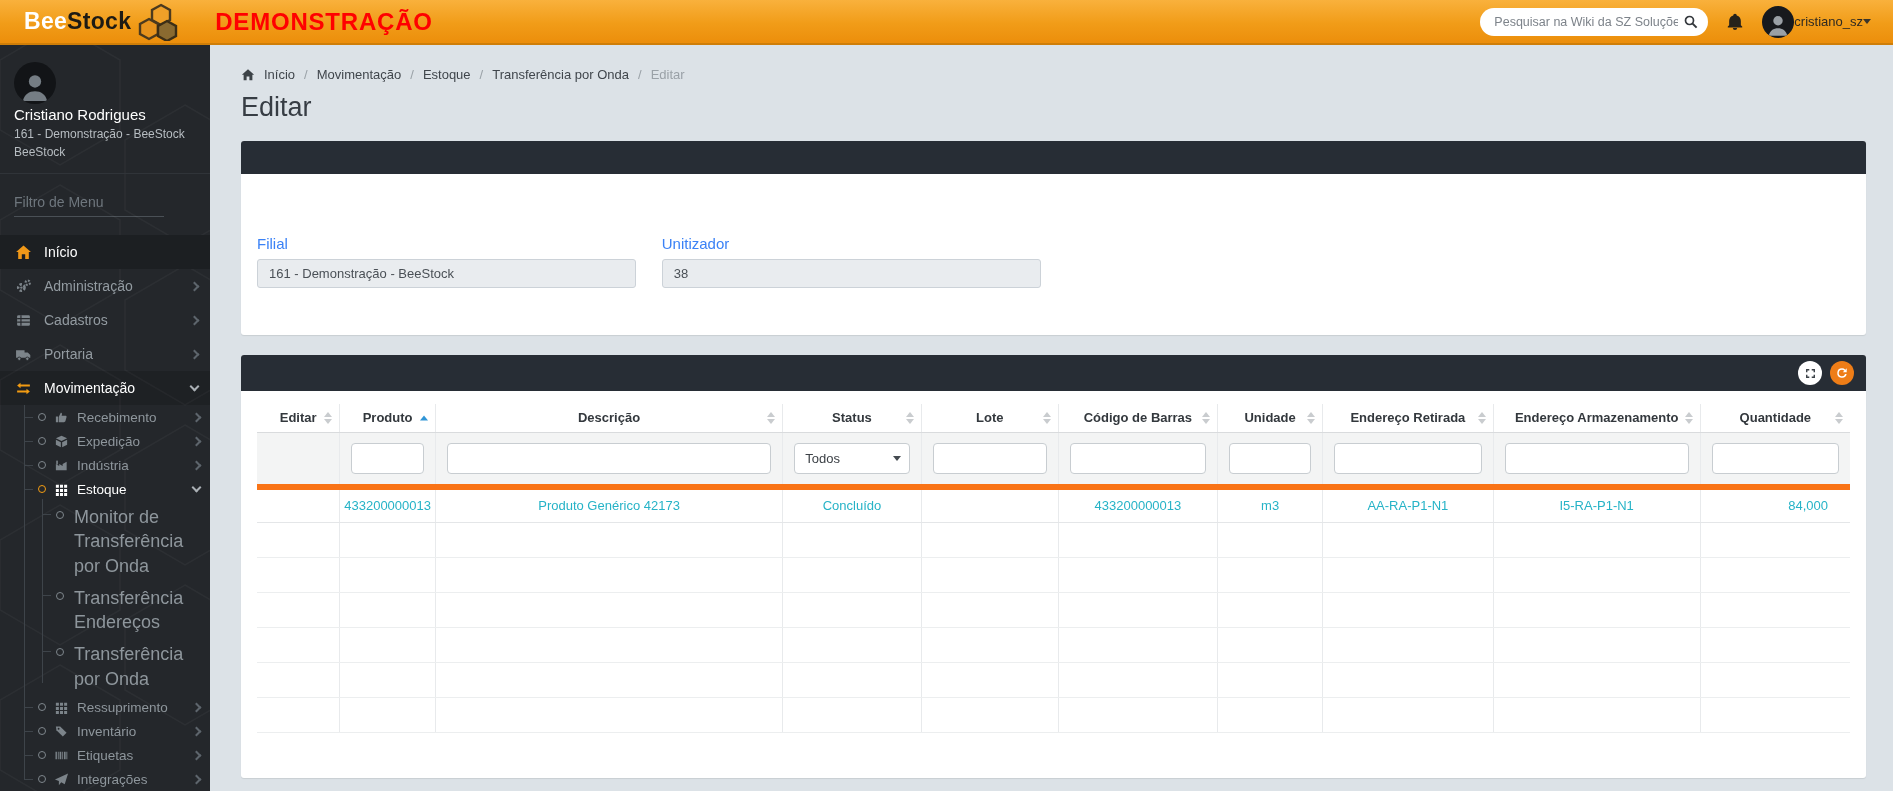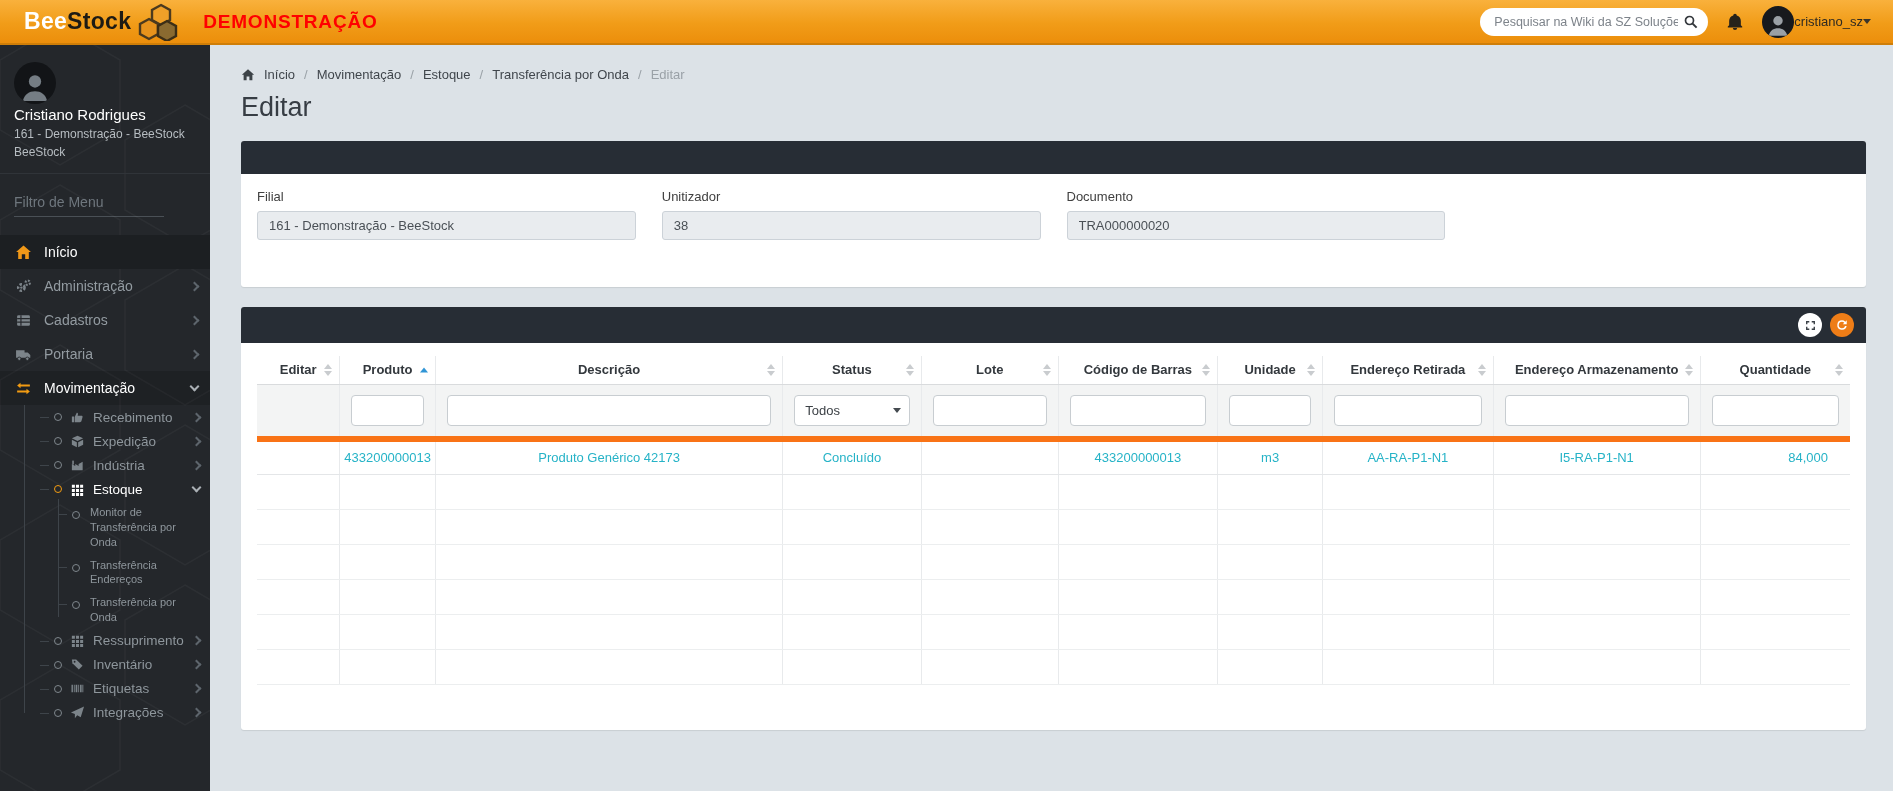--- a/index.html
+++ b/index.html
@@ -8,21 +8,21 @@
 
   
   .topbar { position:absolute; top:0; left:0; width:1893px; height:45px;
     background:linear-gradient(180deg,#f9b13c 0%,#f19c18 55%,#ec8e0b 100%);
     border-bottom:2px solid #cf7e08; display:flex; align-items:center; z-index:30; }
   .brand { display:flex; align-items:center; margin-left:24px; }
   .brand-text { font-size:23px; font-weight:bold; letter-spacing:.3px; }
   .brand-bee { color:#ffffff; }
   .brand-stock { color:#1e1b14; }
   .logo-hex { margin-left:6px; }
-  .env-label { color:#ff0000; font-weight:bold; font-size:19px; letter-spacing:.8px; margin-left:24px; }
+  .env-label { color:#ff0000; font-weight:bold; font-size:24px; letter-spacing:.8px; margin-left:36px; }
   .topbar-right { margin-left:auto; display:flex; align-items:center; gap:18px; padding-right:22px; }
   .search-pill { position:relative; width:228px; height:28px; }
   .search-pill input { width:100%; height:100%; border:none; border-radius:14px;
     padding:0 30px 0 14px; font-size:12.5px; color:#4a4f55; outline:none; background:#ffffff; }
   .search-pill input::placeholder { color:#7d838a; }
   .search-pill .mag { position:absolute; right:9px; top:6px; }
   .avatar-circ { width:32px; height:32px; border-radius:50%; background:#17191d;
     display:flex; align-items:flex-end; justify-content:center; overflow:hidden; }
   .user-chip { display:flex; align-items:center; cursor:pointer; }
   .user-chip .uname { font-size:13px; color:#2e2a22; }
@@ -44,49 +44,49 @@
   .nav { position:relative; margin-top:6px; }
   .mi { display:flex; align-items:center; gap:11px; height:34px; padding:0 12px 0 14px;
     color:#939ba1; font-size:14px; cursor:pointer; }
   .mi .ico { width:19px; display:flex; justify-content:center; }
   .mi.active { background:#1c1f22; color:#ffffff; }
   .mi.open { background:rgba(0,0,0,.14); color:#ffffff; }
   .chev-r { width:7px; height:7px; border-right:2px solid #5d656c; border-top:2px solid #5d656c;
     transform:rotate(45deg); margin-left:auto; }
   .chev-d { width:7px; height:7px; border-right:2px solid #aab0b5; border-bottom:2px solid #aab0b5;
     transform:rotate(45deg); margin-left:auto; margin-top:-3px; }
-  .sub1 { position:relative;padding-left:16px; }
+  .sub1 { position:relative; }
   .sub1::before { content:''; position:absolute; left:24px; top:0; bottom:12px; width:1px; background:#3e444a; }
   .s1item { position:relative; display:flex; align-items:center; gap:7px; min-height:24px;
     padding:2px 10px 2px 38px; color:#8e969c; font-size:13.5px; cursor:pointer; }
   .s1item::before { content:''; position:absolute; left:24px; top:50%; width:9px; height:1px; background:#3e444a; }
   .bullet { width:8px; height:8px; border:1px solid #7e868c; border-radius:50%; flex:none; }
   .s1item .ico { width:17px; display:flex; justify-content:center; flex:none; }
   .s1item.active { color:#ffffff; }
   .s1item.active .bullet { border-color:#f39c12; }
   .sub2 { position:relative; }
   .sub2::before { content:''; position:absolute; left:42px; top:-2px; bottom:12px; width:1px; background:#3e444a; }
-  .s2item { position:relative; padding:4px 12px 4px 74px; color:#8e969c; font-size:11px;
+  .s2item { position:relative; padding:4px 12px 4px 74px; color:#8e969c; font-size:18px;
     line-height:1.35; cursor:pointer; }
   .s2item::before { content:''; position:absolute; left:42px; top:13px; width:9px; height:1px; background:#3e444a; }
   .s2item .bullet { position:absolute; left:56px; top:10px; }
 
   
   .main { position:absolute; top:45px; left:210px; width:1683px; height:746px;
     background:#dce2e7; padding:22px 27px 0 31px; overflow:hidden; }
   .breadcrumb { display:flex; align-items:center; font-size:13px; color:#40464c; gap:9px; }
   .breadcrumb .crumb { cursor:pointer; }
   .breadcrumb .sep { color:#9aa1a7; }
   .breadcrumb .current { color:#9aa1a7; }
   .page-title { font-size:27px; color:#373d44; font-weight:500; margin:10px 0 18px; }
 
   .panel { background:#ffffff; border-radius:3px; box-shadow:0 1px 1px rgba(0,0,0,.09); }
   .panel-head { height:33px; background:#272d35; border-radius:3px 3px 0 0; }
   .form-grid { display:grid; grid-template-columns:repeat(4,1fr); gap:26px; padding:15px 16px 47px; }
-  .field label { display:block; font-size:13px; color:#404040; margin-bottom:7px; }
+  .field label { display:block; font-size:15px; color:#3b82f6; margin-bottom:7px;margin-top:46px; }
   .field input { width:100%; height:29px; background:#e9ecef; border:1px solid #ccd2d8;
     border-radius:3px; padding:0 11px; font-size:13px; color:#4a5056; font-family:"Liberation Sans",sans-serif; }
 
   .footer-card { margin-top:31px; height:58px; display:flex; align-items:center;
     justify-content:flex-end; padding:0 16px; }
   .btn-close { min-width:113px; height:29px; background:#ffffff; border:1px solid #c9ced3;
     border-radius:3px; font-size:13.5px; color:#383e45; cursor:pointer; font-family:"Liberation Sans",sans-serif; }
 
   .table-card { margin-top:20px; height:423px; }
   .panel-head.tbl { height:36px; display:flex; align-items:center; justify-content:flex-end;
@@ -380,24 +380,20 @@
     <div class="panel-head"></div>
     <div class="form-grid">
       <div class="field">
         <label>Filial</label>
         <input type="text" disabled="" value="161 - Demonstração - BeeStock" style="">
       </div>
       <div class="field">
         <label>Unitizador</label>
         <input type="text" disabled="" value="38" style="">
       </div>
-      <div class="field">
-        <label>Documento</label>
-        <input type="text" disabled="" value="TRA000000020" style="">
-      </div>
     </div>
   </section>
 
 
   <section class="panel table-card">
     <div class="panel-head tbl">
       <button class="circ-btn white">
         <svg width="13" height="13" viewBox="0 0 16 16">
             <path fill="#3a4046" d="M2.5 2.5h4v1.7H4.2v2.3H2.5zM13.5 2.5v4h-1.7V4.2H9.5V2.5zM2.5 13.5v-4h1.7v2.3h2.3v1.7zM13.5 13.5h-4v-1.7h2.3V9.5h1.7z"></path>
           </svg>

